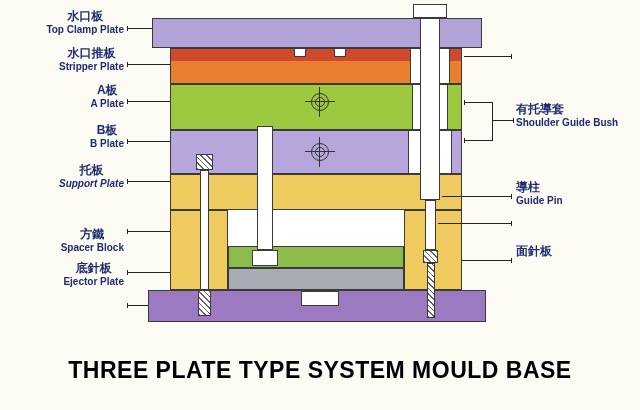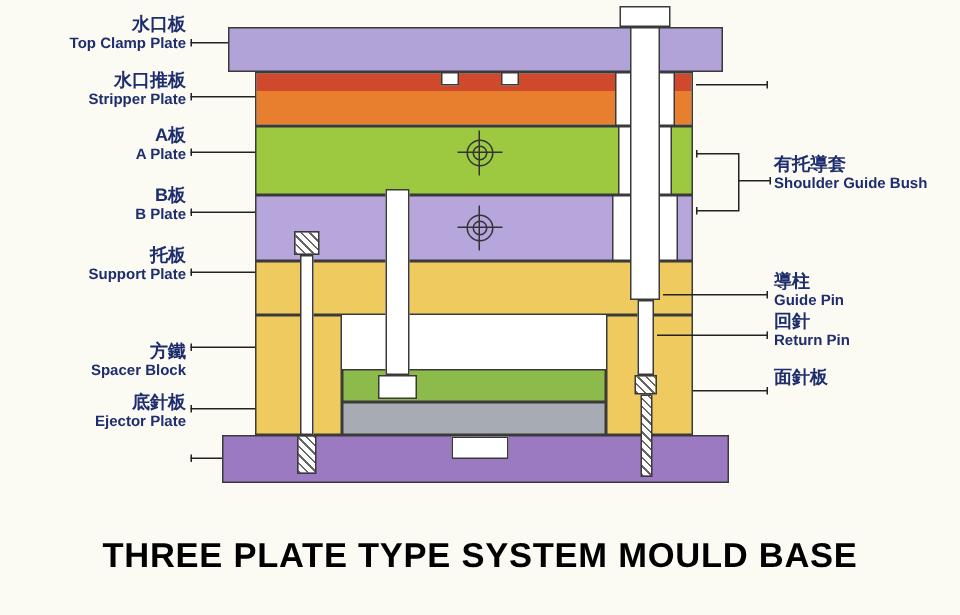--- a/index.html
+++ b/index.html
@@ -35,24 +35,24 @@
   
   .leader{position:absolute;height:1px;background:#222;}
   .leader::before{content:"";position:absolute;left:0;top:-2px;width:1px;height:5px;background:#222;}
   .leader.r::before{left:auto;right:0;}
   .vline{position:absolute;width:1px;background:#222;}
 
   
   .lbl{position:absolute;color:#1e2d6e;line-height:13px;white-space:nowrap;}
   .lbl .zh{font-size:12px;font-weight:bold;}
   .lbl .en{font-size:10px;font-weight:bold;}
-  .lbl.left{text-align:right;}
+  .lbl.left{text-align:center;}
   .lbl.left{right:516px;}
   .lbl.right{left:516px;text-align:left;}
-  .lbl .en.it{}
+  .lbl .en.it{font-style:italic;}
 
   .title-zh{position:absolute;top:331px;left:0;width:100%;text-align:center;
             font-size:20px;font-weight:bold;letter-spacing:4px;color:#161616;}
   .title-en{position:absolute;top:357px;left:0;width:100%;text-align:center;
             font-size:23px;font-weight:bold;letter-spacing:.5px;color:#000;}
 </style>
 </head>
 <body>
 
 <div class="stage">
@@ -153,23 +153,19 @@
   <div class="lbl right" style="top:40px">
   </div>
   <div class="lbl right" style="top:103px">
     <div class="zh">有托導套</div>
     <div class="en">Shoulder Guide Bush</div>
   </div>
   <div class="lbl right" style="top:181px">
     <div class="zh">導柱</div>
     <div class="en">Guide Pin</div>
   </div>
-  <div class="lbl right" style="top:208px">
-    <div class="zh">回針</div>
-    <div class="en">Return Pin</div>
-  </div>
   <div class="lbl right" style="top:245px">
     <div class="zh">面針板</div>
   </div>
 
   <div class="title-en">THREE PLATE TYPE SYSTEM MOULD BASE</div>
 
 </div>
 
 </body></html>

